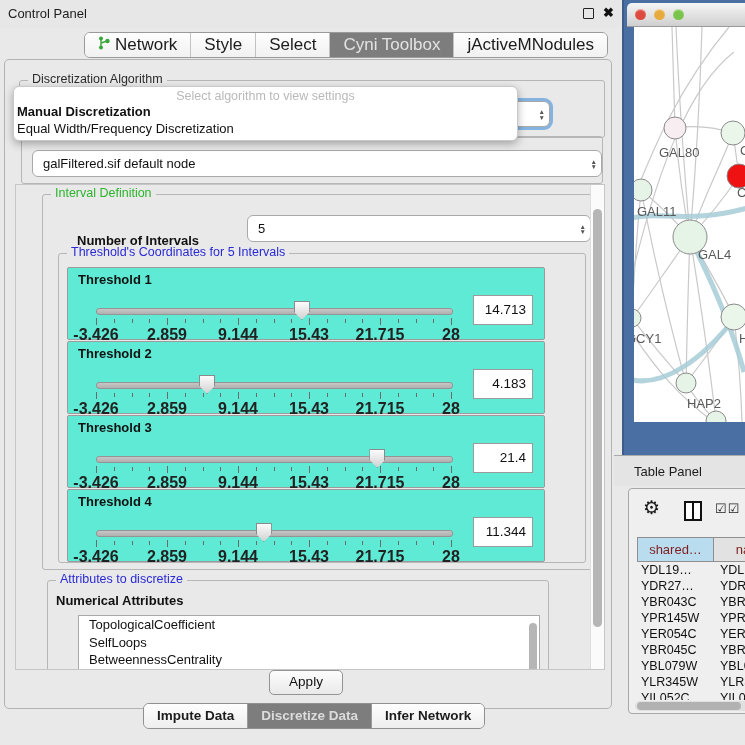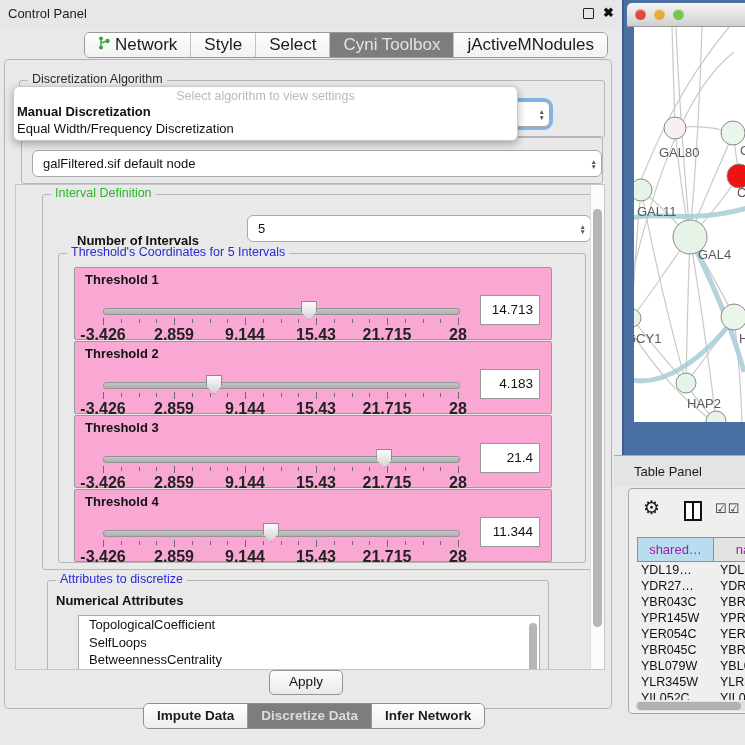--- a/index.html
+++ b/index.html
@@ -28,21 +28,21 @@
            align-items:center;color:#555;font-size:6.5px;line-height:5.5px;}
   .focus-ring{box-shadow:0 0 0 3px #84b3e0;}
   .popup{left:8px;top:26px;width:503px;height:53px;background:#fff;border:1px solid #c9c9c9;border-radius:6px;
          box-shadow:0 3px 8px rgba(0,0,0,.3);z-index:60;overflow:hidden;}
   .popup-hint{position:absolute;left:0;top:2px;width:100%;text-align:center;font-size:12.5px;color:#b9b9b9;}
   .popup-item{position:absolute;left:3px;font-size:13px;color:#111;white-space:nowrap;}
   .scrollpane{left:10px;top:124px;width:588px;height:484px;border:1px solid #c6c6c6;background:#e9e9e9;overflow:hidden;}
   .vscroll{position:absolute;right:0;top:0;width:13px;height:100%;background:#fbfbfb;border-left:1px solid #ddd;}
   .vthumb{position:absolute;left:2px;top:24px;width:9px;height:418px;border-radius:5px;background:#b6b6b6;}
   .bold-label{position:absolute;font-size:13px;font-weight:bold;color:#111;white-space:nowrap;}
-  .t-box{position:absolute;left:15px;width:476px;height:71px;border:1px solid #9b9b9b;border-radius:2px;background:#f9a8d4;}
+  .t-box{position:absolute;left:8px;width:476px;height:71px;border:1px solid #9b9b9b;border-radius:2px;background:#5eead4;}
   .t-track{position:absolute;left:28px;top:40px;width:355px;height:5px;border:1px solid #949494;border-radius:3px;
            background:linear-gradient(#c6c6c6,#b0b0b0);}
   .t-thumb{position:absolute;top:33px;width:14px;height:17px;background:linear-gradient(#fcfcfc,#d2d2d2);
            border:1px solid #8a8a8a;clip-path:polygon(0 0,100% 0,100% 55%,50% 100%,0 55%);}
   .tick{position:absolute;width:1px;background:#6b6b6b;}
   .tick.minor{top:51px;height:4px;}
   .tick.major{top:50px;height:7px;}
   .tick-label{position:absolute;top:58px;transform:translateX(-50%);font-size:16px;font-weight:bold;color:#222;white-space:nowrap;}
   .t-value{position:absolute;right:11px;top:27px;width:52px;height:28px;background:#fff;border:1px solid #9a9a9a;
            font-size:13.5px;text-align:right;line-height:28px;padding-right:6px;color:#111;}
@@ -64,21 +64,21 @@
   .net-canvas{position:absolute;left:12px;top:27px;width:111px;height:395px;background:#fff;overflow:hidden;}
   
   .tp-titlebar{left:614px;top:455px;width:131px;height:30px;background:#e4e4e4;border-top:1px solid #aaa;}
   .tp-title{left:20px;top:8px;font-size:13px;color:#1c1c1c;}
   .tp-box{left:628px;top:488px;width:130px;height:224px;background:#efefef;border:1px solid #a8a8a8;border-radius:4px;overflow:hidden;}
   .gear{position:absolute;left:14px;top:7px;font-size:19px;color:#1a1a1a;}
   .split-icon{position:absolute;left:55px;top:12px;width:14px;height:16px;border:2px solid #111;background:#fff;}
   .split-icon:before{content:"";position:absolute;left:50%;top:0;width:2px;height:100%;background:#111;transform:translateX(-50%);}
   .checks{position:absolute;left:86px;top:12px;font-size:13px;color:#222;letter-spacing:1px;white-space:nowrap;}
   .tp-header{position:absolute;left:8px;top:48px;height:25px;display:flex;}
-  .tp-hcell{border:1px solid #8f8f8f;border-left:none;font-size:13px;color:#a21caf;text-align:center;line-height:24px;background:#e2e2e2;}
+  .tp-hcell{border:1px solid #8f8f8f;border-left:none;font-size:13px;color:#7f1d1d;text-align:center;line-height:24px;background:#e2e2e2;}
   .tp-hcell:first-child{border-left:1px solid #8f8f8f;}
   .tp-hcell.sel{background:#b9ddef;}
   .tp-rows{position:absolute;left:8px;top:74px;width:130px;height:137px;overflow:hidden;}
   .tp-row{height:16px;display:flex;font-size:12.5px;color:#111;}
   .tp-c1{width:75px;padding-left:4px;}
   .tp-c2{padding-left:4px;}
   .hscroll{position:absolute;left:6px;top:212px;width:120px;height:10px;background:#e0e0e0;border-radius:5px;}
   .hthumb{position:absolute;left:2px;top:1px;width:104px;height:8px;border-radius:4px;background:#b2b2b2;}
 </style>
 </head>

